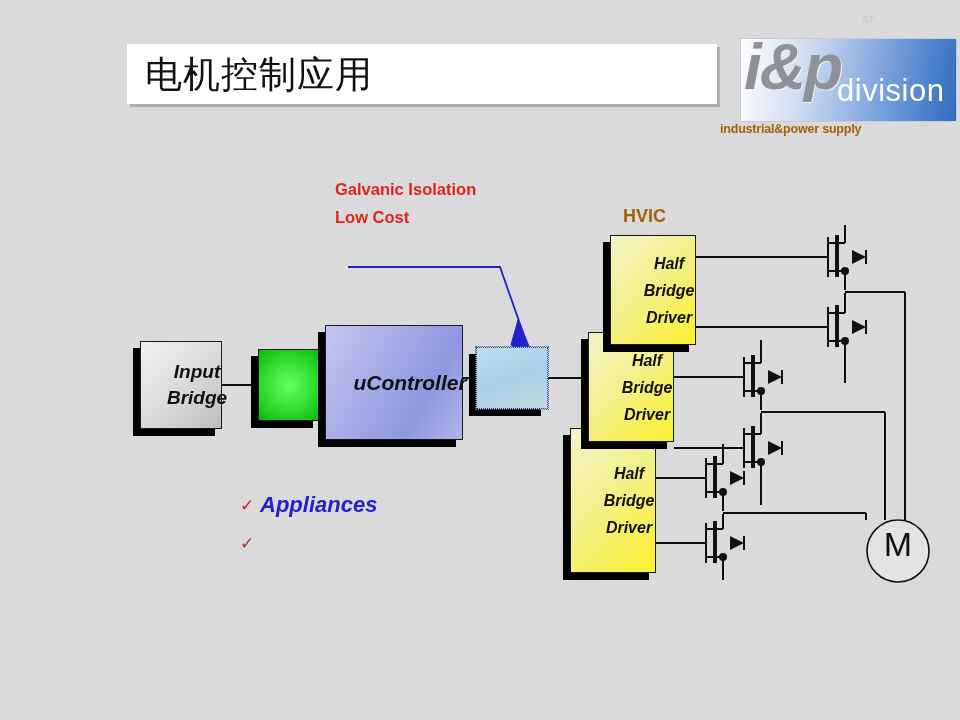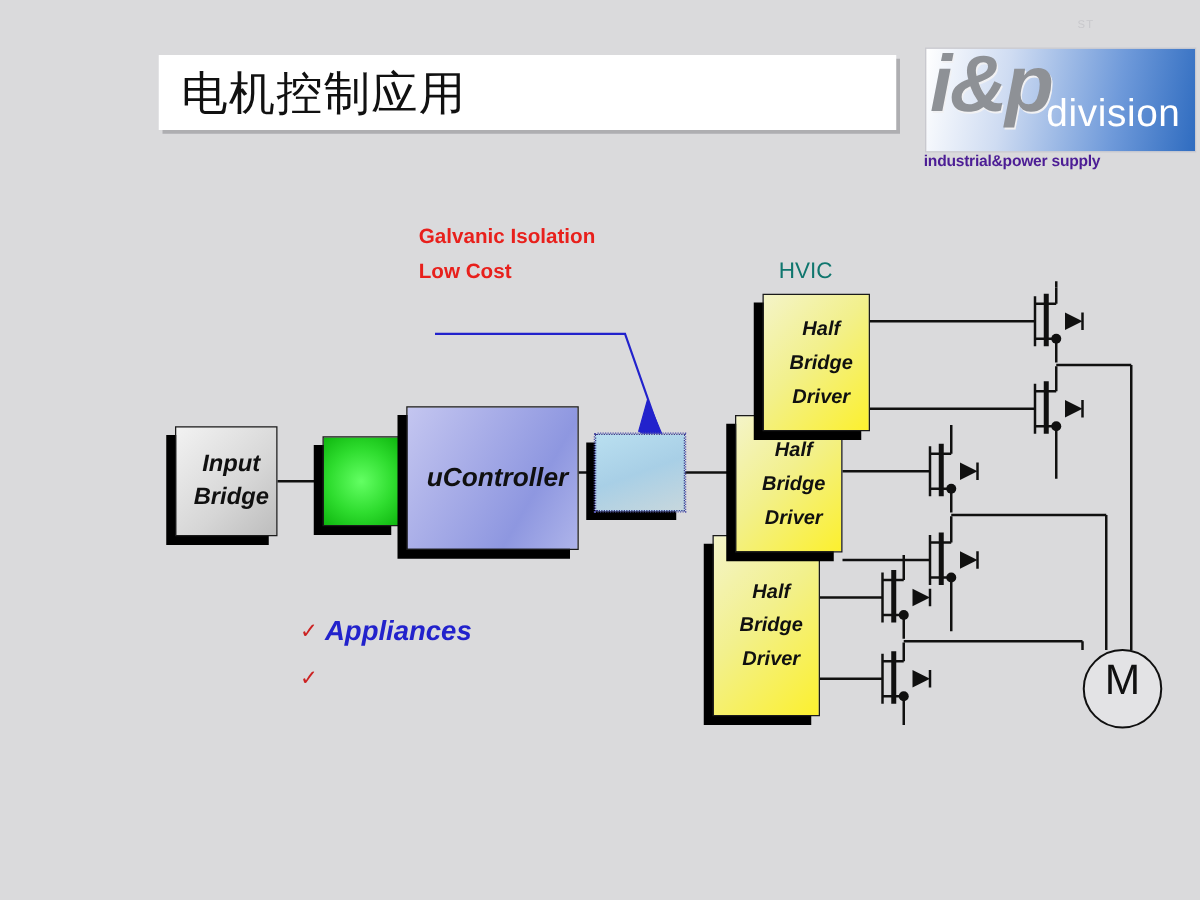--- a/index.html
+++ b/index.html
@@ -40,22 +40,22 @@
     text-shadow:1px 1px 0 #f1f1f3;
     letter-spacing:-2px;
     line-height:72px;
   }
   #logo-division{
     position:absolute;left:96px;top:34px;
     font-size:31px;color:#ffffff;font-family:"Liberation Sans",sans-serif;
     letter-spacing:.5px;line-height:36px;
   }
   #logo-tag{
-    position:absolute;left:739px;top:122px;width:218px;
-    font-size:12.5px;font-weight:bold;color:#4c1d95;
+    position:absolute;left:720px;top:122px;width:218px;
+    font-size:12.5px;font-weight:bold;color:#a16207;
     font-family:"Liberation Sans",sans-serif;
     letter-spacing:-.2px;white-space:nowrap;
   }
   #logo-faint{
     position:absolute;left:862px;top:14px;
     font-size:9px;color:#c8c8cc;font-family:"Liberation Sans",sans-serif;
     letter-spacing:1px;
   }
 
   
@@ -74,21 +74,21 @@
     width:20px;flex:0 0 20px;font-family:"DejaVu Sans",sans-serif;
   }
   .bullet-text{
     color:#2222cc;font-size:22px;font-weight:bold;font-style:italic;
     line-height:36px;font-family:"Liberation Sans",sans-serif;
   }
 
   
   .box{position:absolute;border:1px solid #1a1a1a;box-sizing:border-box;}
   .box .lbl{
-    position:absolute;left:4px;top:0;width:100%;height:100%;
+    position:absolute;left:16px;top:0;width:100%;height:100%;
     display:flex;flex-direction:column;align-items:center;justify-content:center;
     font-weight:bold;font-style:italic;color:#101010;
     font-family:"Liberation Sans",sans-serif;
     text-align:center;pointer-events:none;
   }
   .shadow{position:absolute;background:#000;}
 
   #input-filter{left:140px;top:341px;width:82px;height:88px;
     background:linear-gradient(135deg,#f2f2f2 0%,#d6d6d6 60%,#bdbdbd 100%);}
   #input-filter .lbl{font-size:19px;line-height:26px;}
@@ -114,21 +114,21 @@
   .hbd .lbl{font-size:16px;line-height:27px;}
   #hbd1{left:610px;top:235px;width:86px;height:110px;}
   #hbd1-shadow{left:603px;top:242px;width:86px;height:110px;}
   #hbd2{left:588px;top:332px;width:86px;height:110px;}
   #hbd2-shadow{left:581px;top:339px;width:86px;height:110px;}
   #hbd3{left:570px;top:428px;width:86px;height:145px;}
   #hbd3-shadow{left:563px;top:435px;width:86px;height:145px;}
 
   #hvic-label{
     position:absolute;left:623px;top:206px;
-    font-size:18px;font-weight:normal;color:#0f766e;
+    font-size:18px;font-weight:bold;color:#a16207;
     font-family:"Liberation Sans",sans-serif;
   }
   #motor-label{
     position:absolute;left:880px;top:526px;width:36px;height:36px;
     font-size:34px;color:#101010;text-align:center;line-height:36px;
     font-family:"Liberation Sans",sans-serif;
   }
 
   svg{position:absolute;left:0;top:0;width:960px;height:720px;pointer-events:none;}
 </style>

